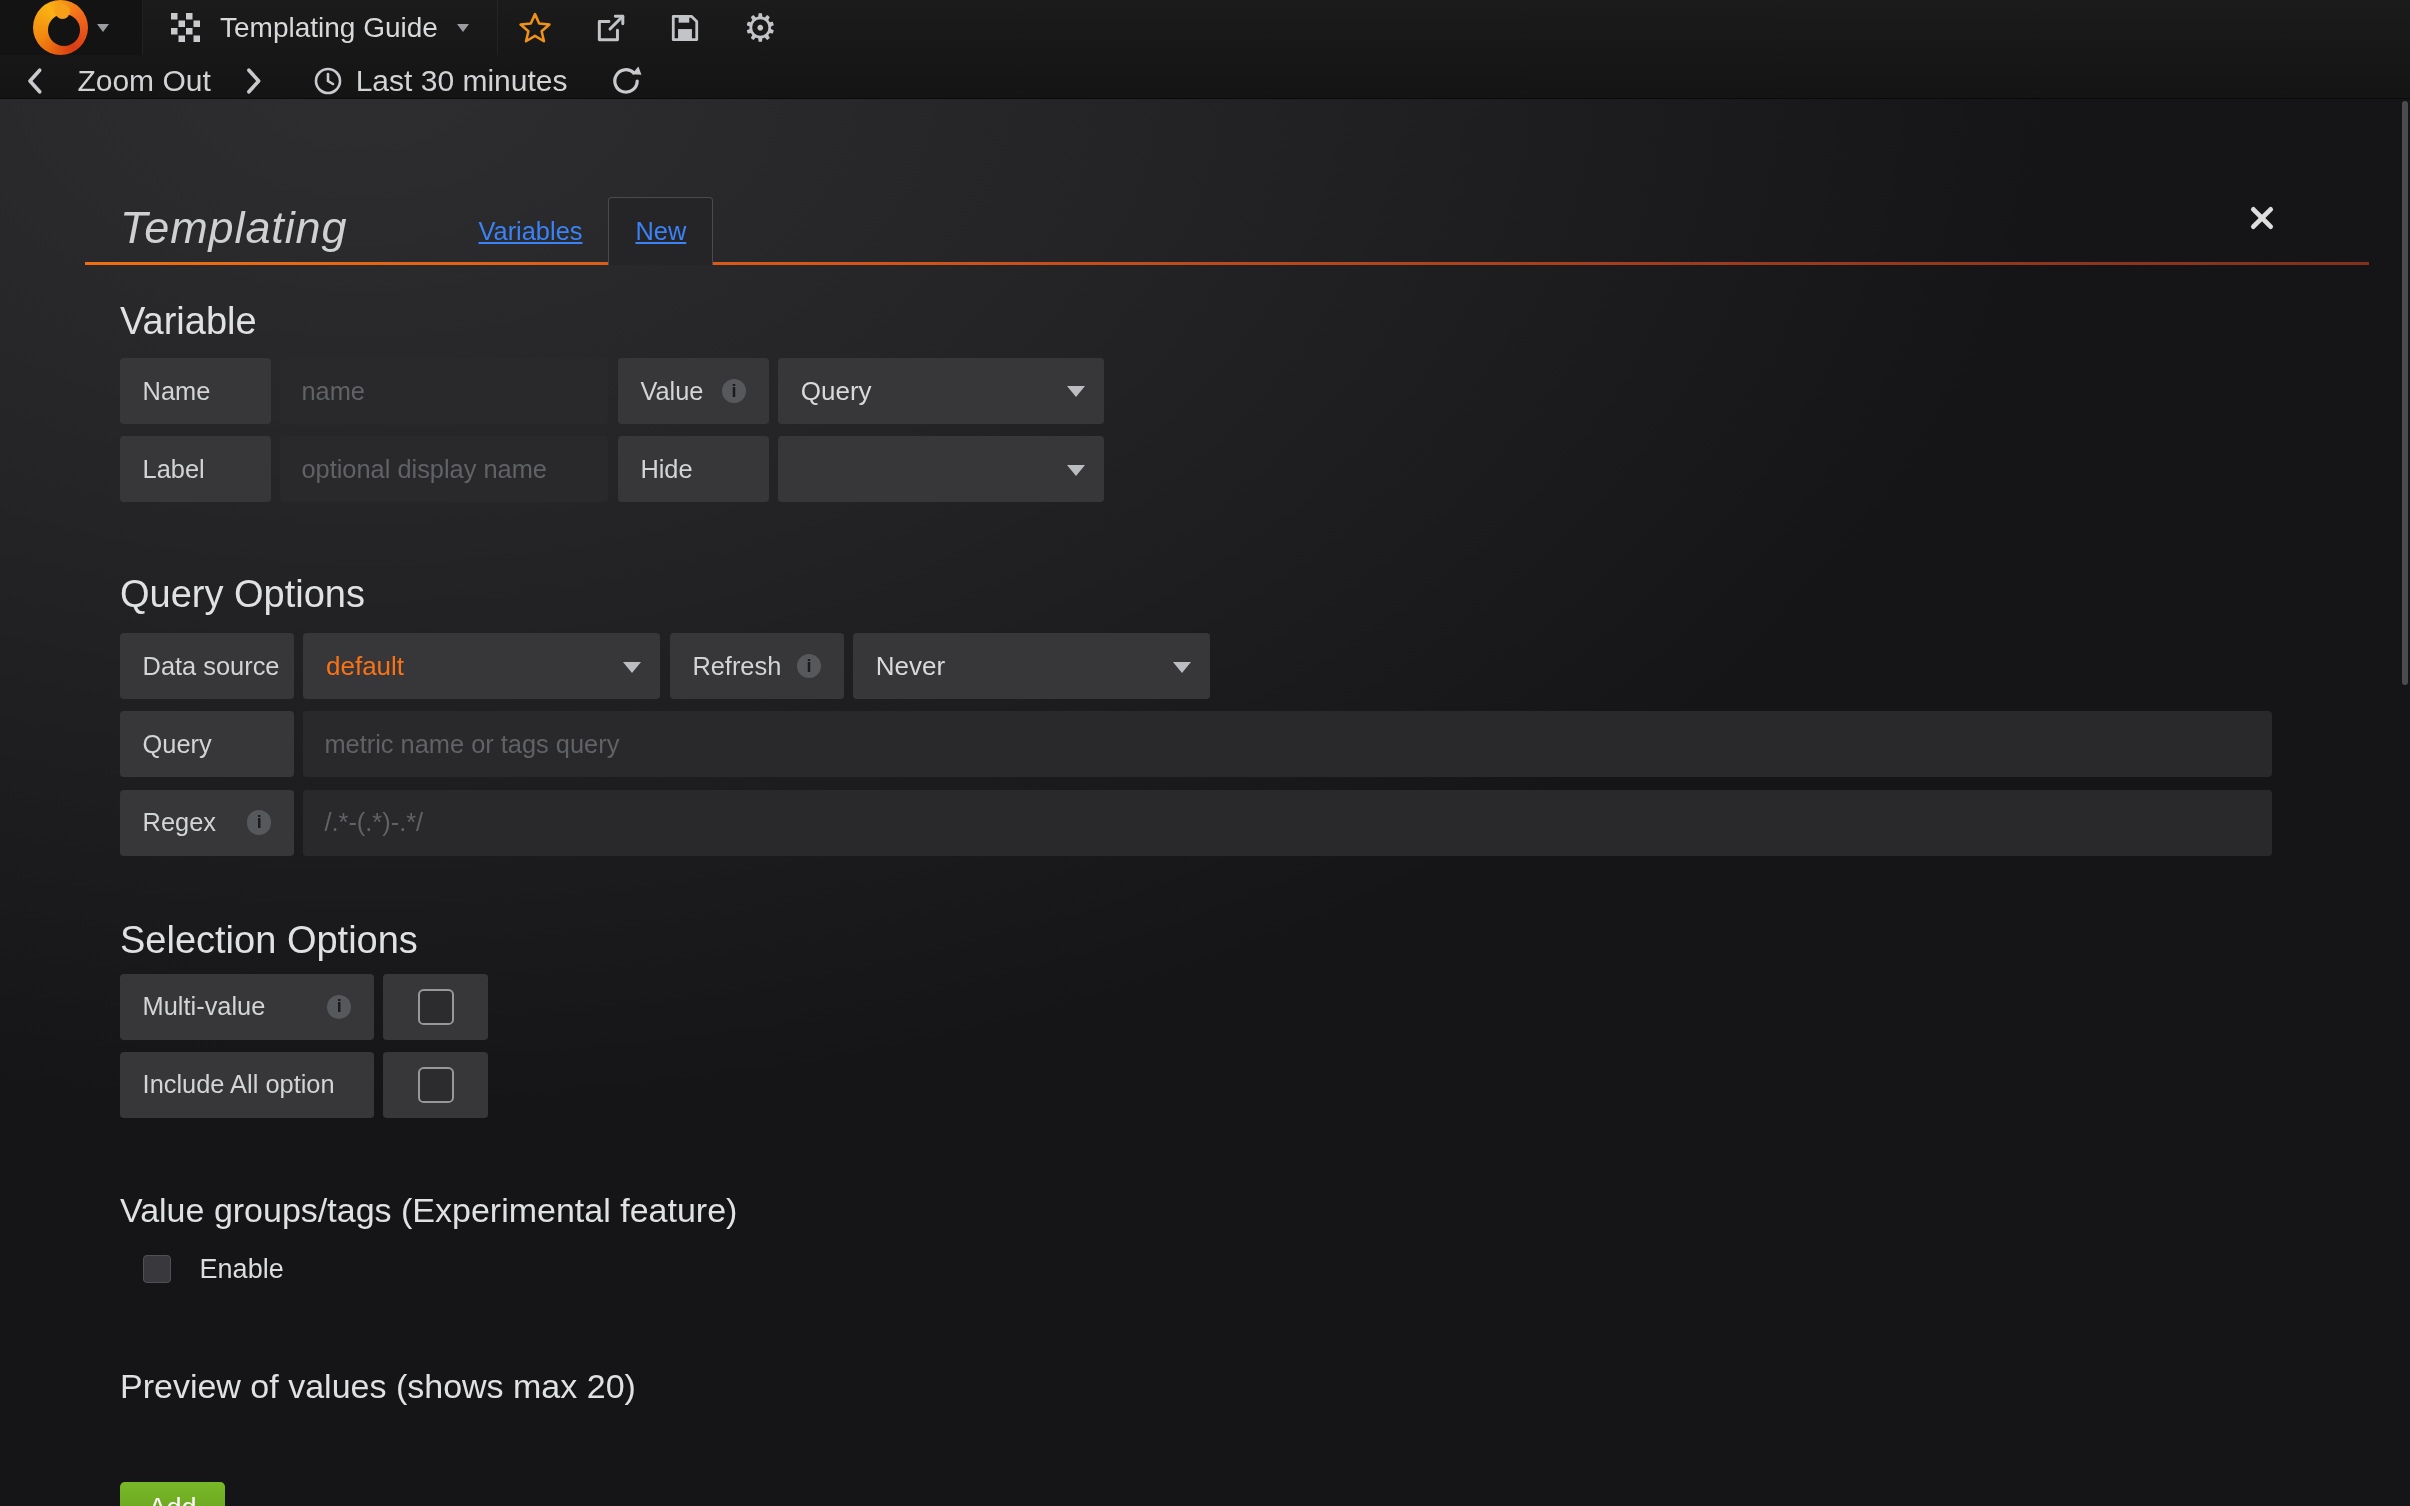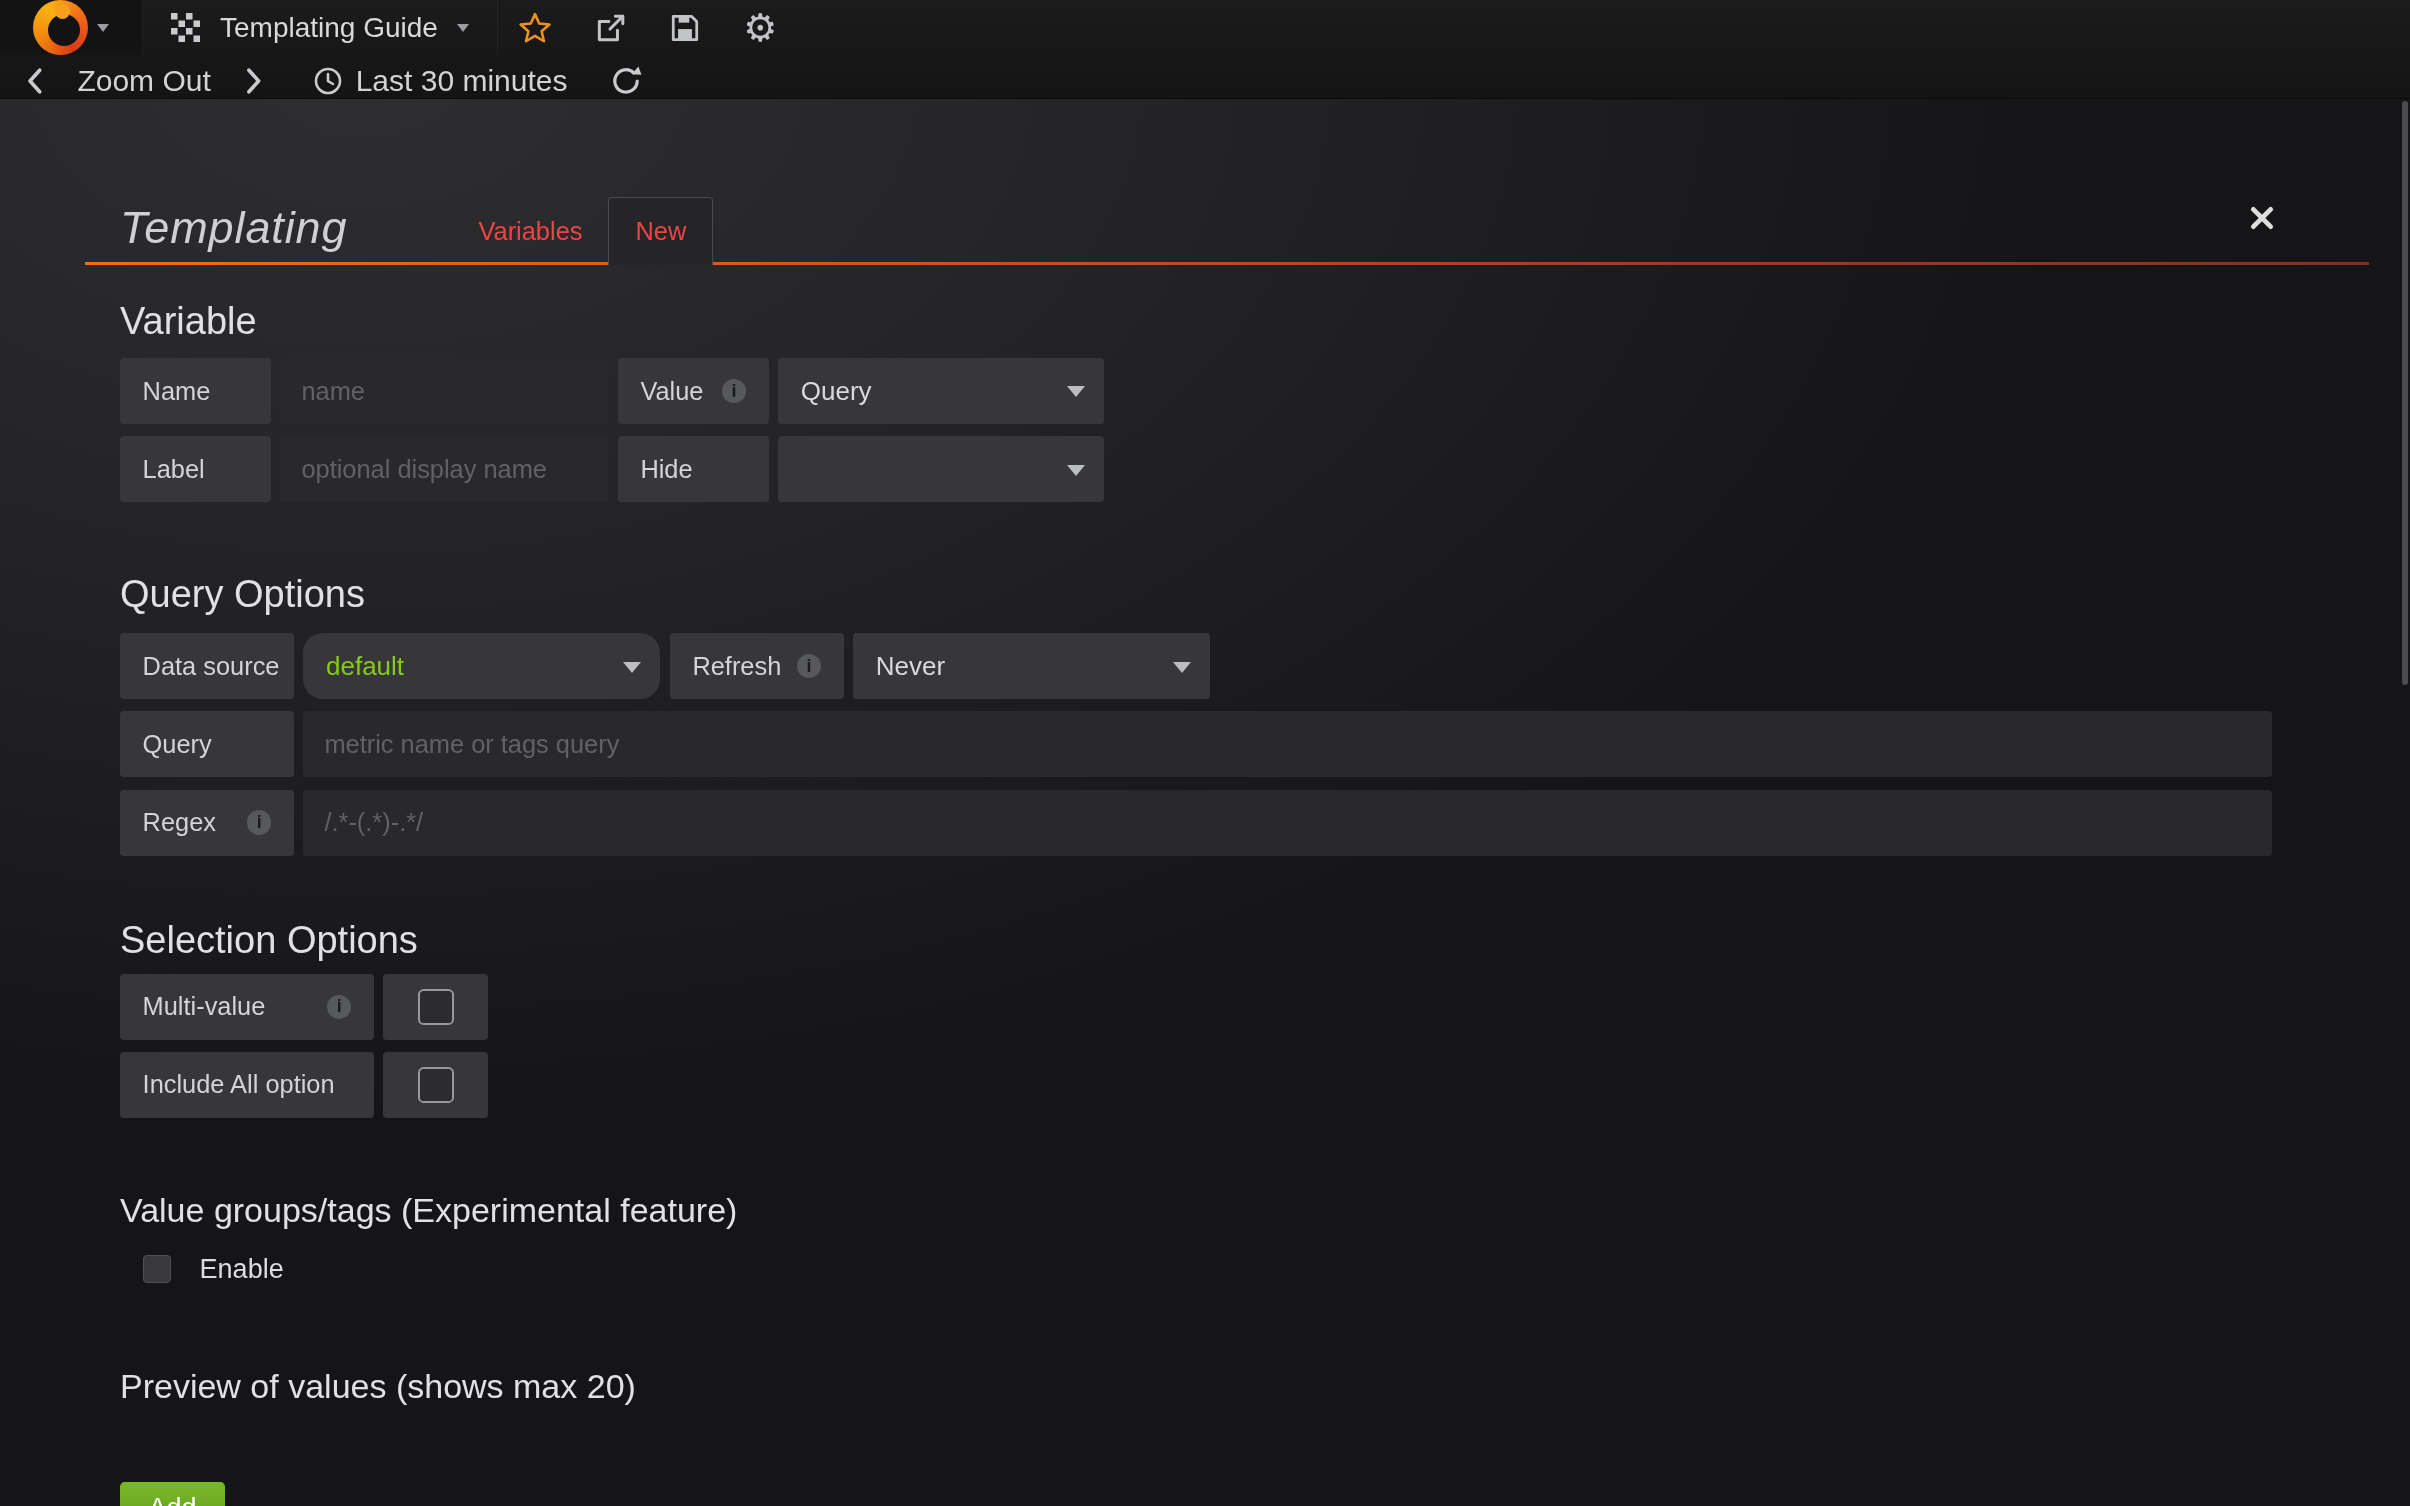--- a/index.html
+++ b/index.html
@@ -69,21 +69,21 @@
     content: ""; position: absolute; left: 0; right: 0; bottom: 0; height: 2.8px; z-index: 1;
     background: linear-gradient(90deg, #f06f12 0%, #d2541a 35%, #a03c1e 70%, #83301d 100%);
   }
   .page-title {
     font-size: 45px; font-style: italic; font-weight: 400; color: #cfd0d2;
     margin: 0 0 11.3px 0; letter-spacing: 0.9px;
   }
   .tabs { display: flex; align-items: flex-end; margin-left: 105px; height: 100%; }
   .tab {
     height: 68px; display: flex; align-items: center; padding: 0 26px;
-    font-size: 25.4px; color: #ef4444; cursor: pointer;
+    font-size: 25.4px; color: #3b82f6; cursor: pointer; text-decoration: underline;
   }
   .tab-active {
     position: relative; z-index: 2;
     background: #252527;
     border: 0.9px solid #4b4b4e; border-bottom: none;
     border-radius: 3.8px 3.8px 0 0;
   }
   .close-btn { position: absolute; right: 94px; top: 24.5px; cursor: pointer; color: #dededf; }
 
   
@@ -117,21 +117,21 @@
   .gf-select {
     background: #37373a; border-radius: 3.8px; position: relative;
     display: flex; align-items: center; padding: 0 53px 0 22.6px;
     font-size: 26px; color: #d8d9da; cursor: pointer;
   }
   .gf-select .caret-down {
     position: absolute; right: 19px; top: 50%; margin-top: -4.7px;
     width: 0; height: 0; border-left: 9.4px solid transparent; border-right: 9.4px solid transparent;
     border-top: 11.3px solid #bcbdc0;
   }
-  .gf-select.muted { color: #84cc16; border-radius: 20px; }
+  .gf-select.muted { color: #f97316; }
 
   .w-label-sm { width: 151px; }
   .w-input-sm { width: 328px; }
   .w-drop-sm  { width: 326px; }
   .w-label-md { width: 174px; }
   .w-drop-md  { width: 357px; }
   .w-label-lg { width: 254px; }
   .grow { flex: 1; }
 
   .checkbox-cell {

